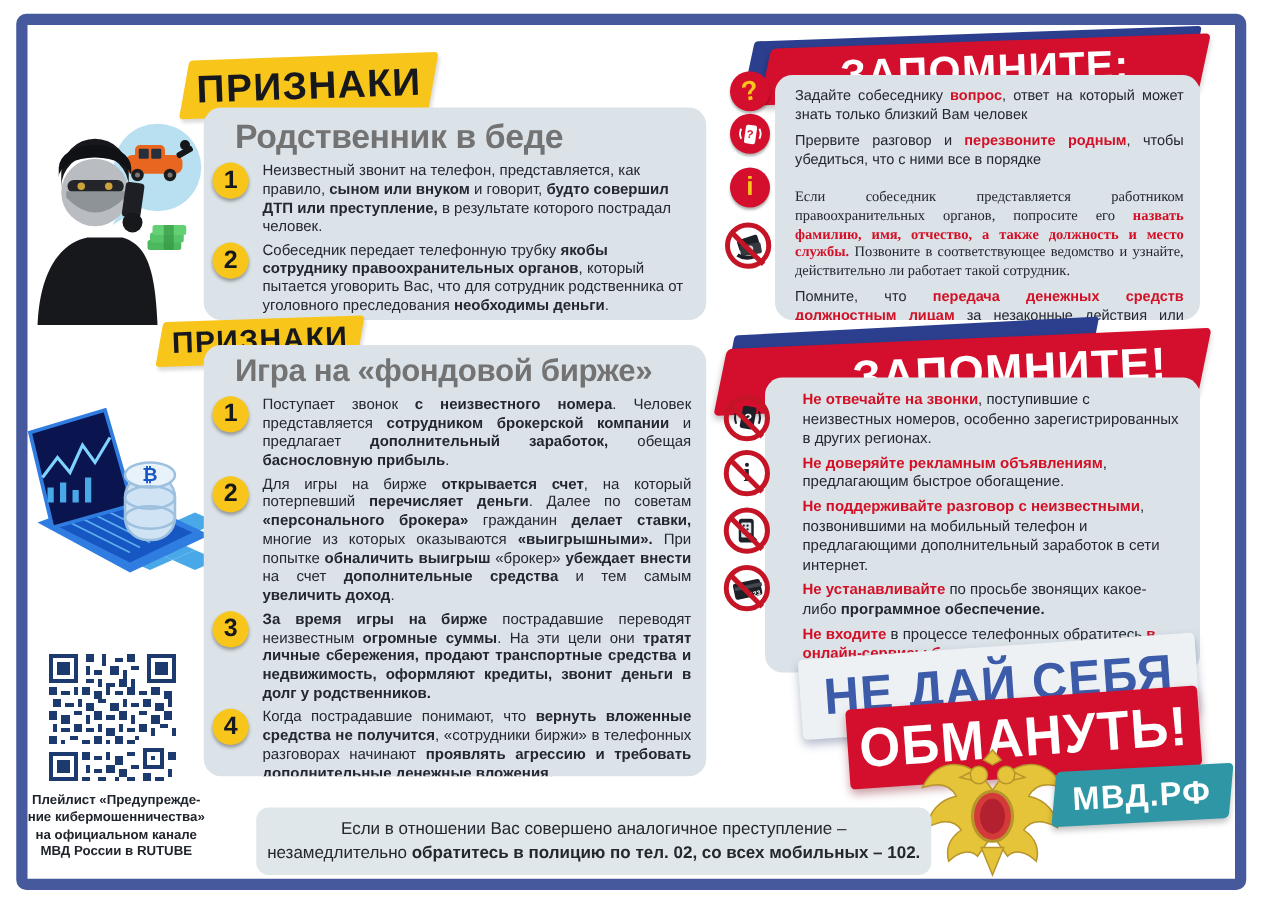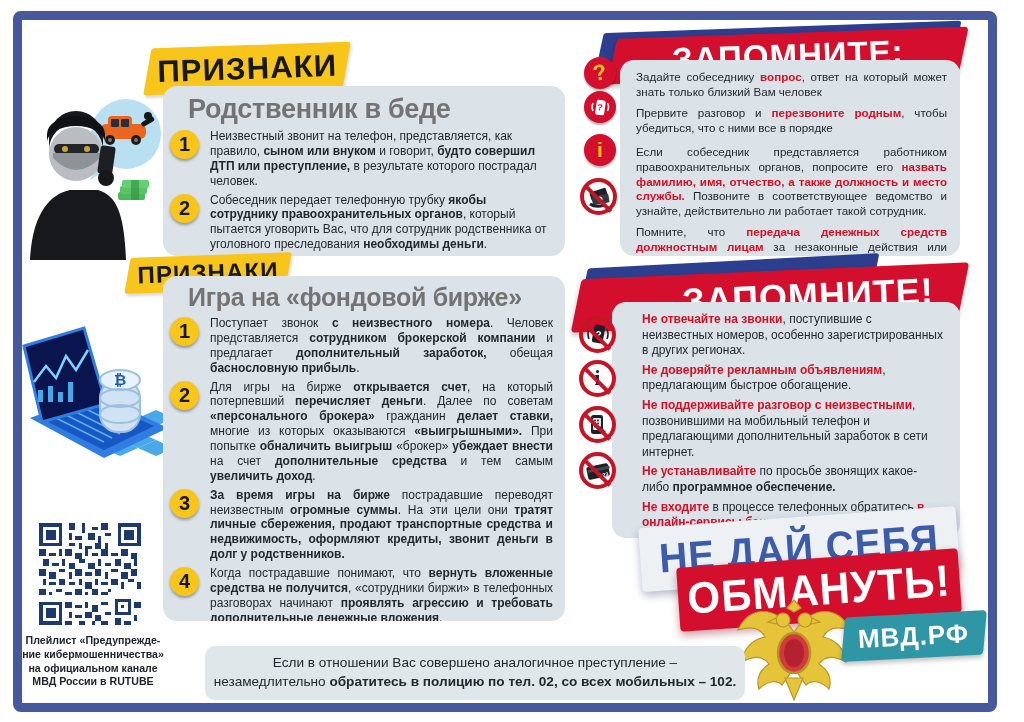--- a/index.html
+++ b/index.html
@@ -287,22 +287,22 @@
     <div>МВД России в RUTUBE</div>
   </div>
 
   <div class="banner-back" style="left:600px;top:27px;width:358px;height:34px;"></div>
   <div class="banner" style="left:612px;top:33px;width:352px;height:45px;">
     <span style="font-size:33px;">ЗАПОМНИТЕ:</span>
   </div>
 
   <div class="panel" style="left:620px;top:60px;width:340px;height:196px;padding:10px 13px 6px 16px;">
     <p class="txt jus" style="font-size:11.6px;line-height:1.26;margin-bottom:7px;"><span>Задайте собеседнику </span><span class="b r">вопрос</span><span>, ответ на который может знать только близкий Вам человек</span></p>
-    <p class="txt jus" style="font-size:11.6px;line-height:1.26;margin-bottom:10px;"><span>Прервите разговор и </span><span class="b r">перезвоните родным</span><span>, чтобы убедиться, что с ними все в порядке</span></p>
-    <p class="txt jus" style="font-size:11.6px;line-height:1.26;margin-bottom:7px;"><span>Если собеседник представляется работником правоохранительных органов, попросите его </span><span class="b r">назвать фамилию, имя, отчество, а также должность и место службы.</span><span> Позвоните в соответствующее ведомство и узнайте, действительно ли работает такой сотрудник.</span></p>
+    <p class="txt jus" style="font-size:11.6px;line-height:1.26;margin-bottom:16px;"><span>Прервите разговор и </span><span class="b r">перезвоните родным</span><span>, чтобы убедиться, что с ними все в порядке</span></p>
+    <p class="txt jus" style="font-size:11.6px;line-height:1.26;margin-bottom:7px;font-family:Liberation Serif, serif;"><span>Если собеседник представляется работником правоохранительных органов, попросите его </span><span class="b r">назвать фамилию, имя, отчество, а также должность и место службы.</span><span> Позвоните в соответствующее ведомство и узнайте, действительно ли работает такой сотрудник.</span></p>
     <p class="txt jus" style="font-size:11.6px;line-height:1.26;"><span>Помните, что </span><span class="b r">передача денежных средств должностным лицам</span><span> за незаконные действия или бездействие является </span></p>
   </div>
 
   <div class="icon" style="left:584px;top:57px;width:32px;height:32px;">
     <div class="red-circle">
         <span class="glyph-q">?</span>
       </div>
   </div>
   <div class="icon" style="left:584px;top:91px;width:32px;height:32px;">
     <div class="red-circle">

